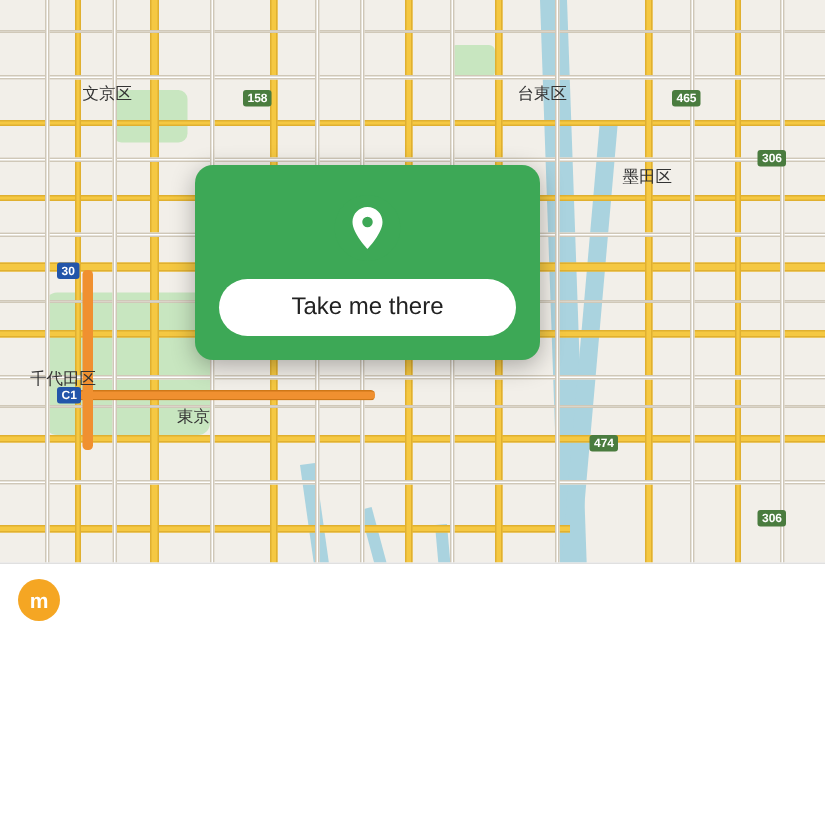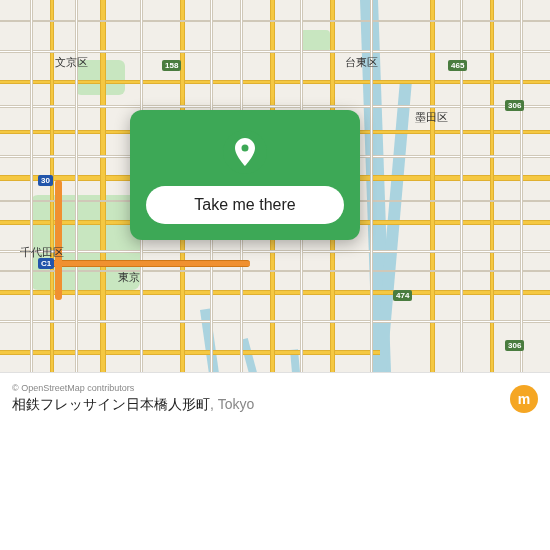--- a/index.html
+++ b/index.html
@@ -275,26 +275,20 @@
   <div id="overlay-card">
 
     <svg class="pin-icon" viewBox="0 0 44 44" xmlns="http://www.w3.org/2000/svg">
       <circle cx="22" cy="22" r="22" fill="#3da856"></circle>
       <path d="M22 8C16.477 8 12 12.477 12 18c0 7.5 10 18 10 18s10-10.5 10-18c0-5.523-4.477-10-10-10zm0 13.5a3.5 3.5 0 110-7 3.5 3.5 0 010 7z" fill="white"></path>
     </svg>
     <button id="take-me-there-btn">Take me there</button>
   </div>
 
   <div id="bottom-bar">
-    <div id="bottom-bar-text">
-      <span class="attribution">© OpenStreetMap contributors</span>
-      <div>
-        <span class="location-name">相鉄フレッサイン日本橋人形町</span><span class="location-city">, </span><span class="location-city">Tokyo</span>
-      </div>
-    </div>
     <div class="moovit-logo">
       <svg width="28" height="28" viewBox="0 0 28 28">
         <circle cx="14" cy="14" r="14" fill="#f5a623"></circle>
         <text x="14" y="19" text-anchor="middle" font-size="14" font-weight="bold" fill="white" font-family="Arial">m</text>
       </svg>
     </div>
   </div>
 </div>
 
 </body></html>

